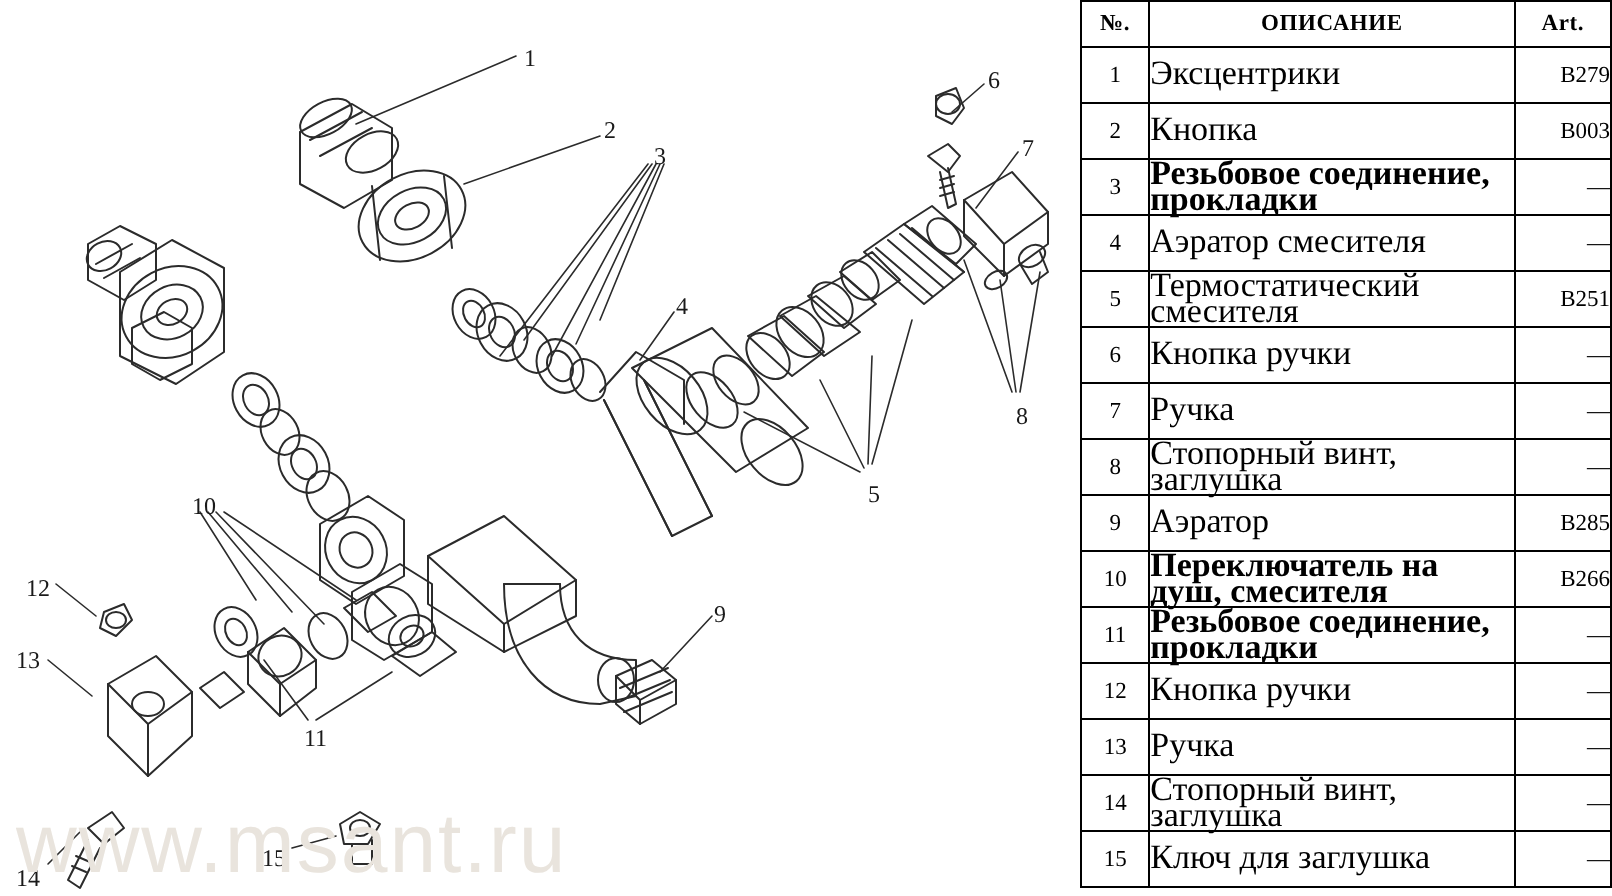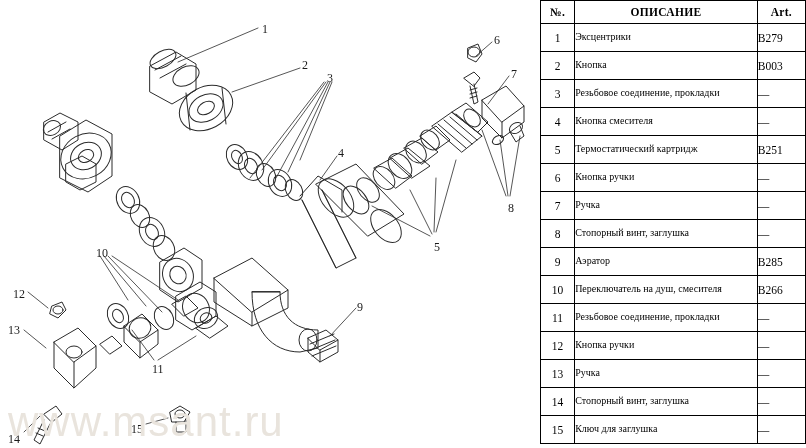--- a/index.html
+++ b/index.html
@@ -80,31 +80,32 @@
   .col-no  { width: 34px; }
   .col-desc{ width: 182px; }
   .col-art { width: 48px; }
   td.c-no {
     text-align: center;
     font-size: 11.5px;
     height: 27px;
   }
   td.c-desc {
     padding-left: 7px;
-    font-size: 10px;
+    font-size: 17px;
     line-height: 12.5px;
     height: 27px;
   }
   td.c-art {
-    text-align: left;
+    text-align: right;
     font-size: 11.5px;
     height: 27px;
   }
   td.two-line {
     line-height: 12.5px;
+    font-weight: bold;
   }
 </style>
 </head>
 <body>
 
 <div id="root">
 
   <div id="diagram">
 
     <svg width="540" height="448" viewBox="0 0 540 448">
@@ -358,26 +359,26 @@
           <td class="c-desc">Кнопка</td>
           <td class="c-art">B003</td>
         </tr>
         <tr>
           <td class="c-no">3</td>
           <td class="c-desc two-line">Резьбовое соединение, прокладки</td>
           <td class="c-art">—</td>
         </tr>
         <tr>
           <td class="c-no">4</td>
-          <td class="c-desc">Кнопка смесителя</td>
+          <td class="c-desc">Аэратор смесителя</td>
           <td class="c-art">—</td>
         </tr>
         <tr>
           <td class="c-no">5</td>
-          <td class="c-desc">Термостатический картридж</td>
+          <td class="c-desc">Термостатический смесителя</td>
           <td class="c-art">B251</td>
         </tr>
         <tr>
           <td class="c-no">6</td>
           <td class="c-desc">Кнопка ручки</td>
           <td class="c-art">—</td>
         </tr>
         <tr>
           <td class="c-no">7</td>
           <td class="c-desc">Ручка</td>

